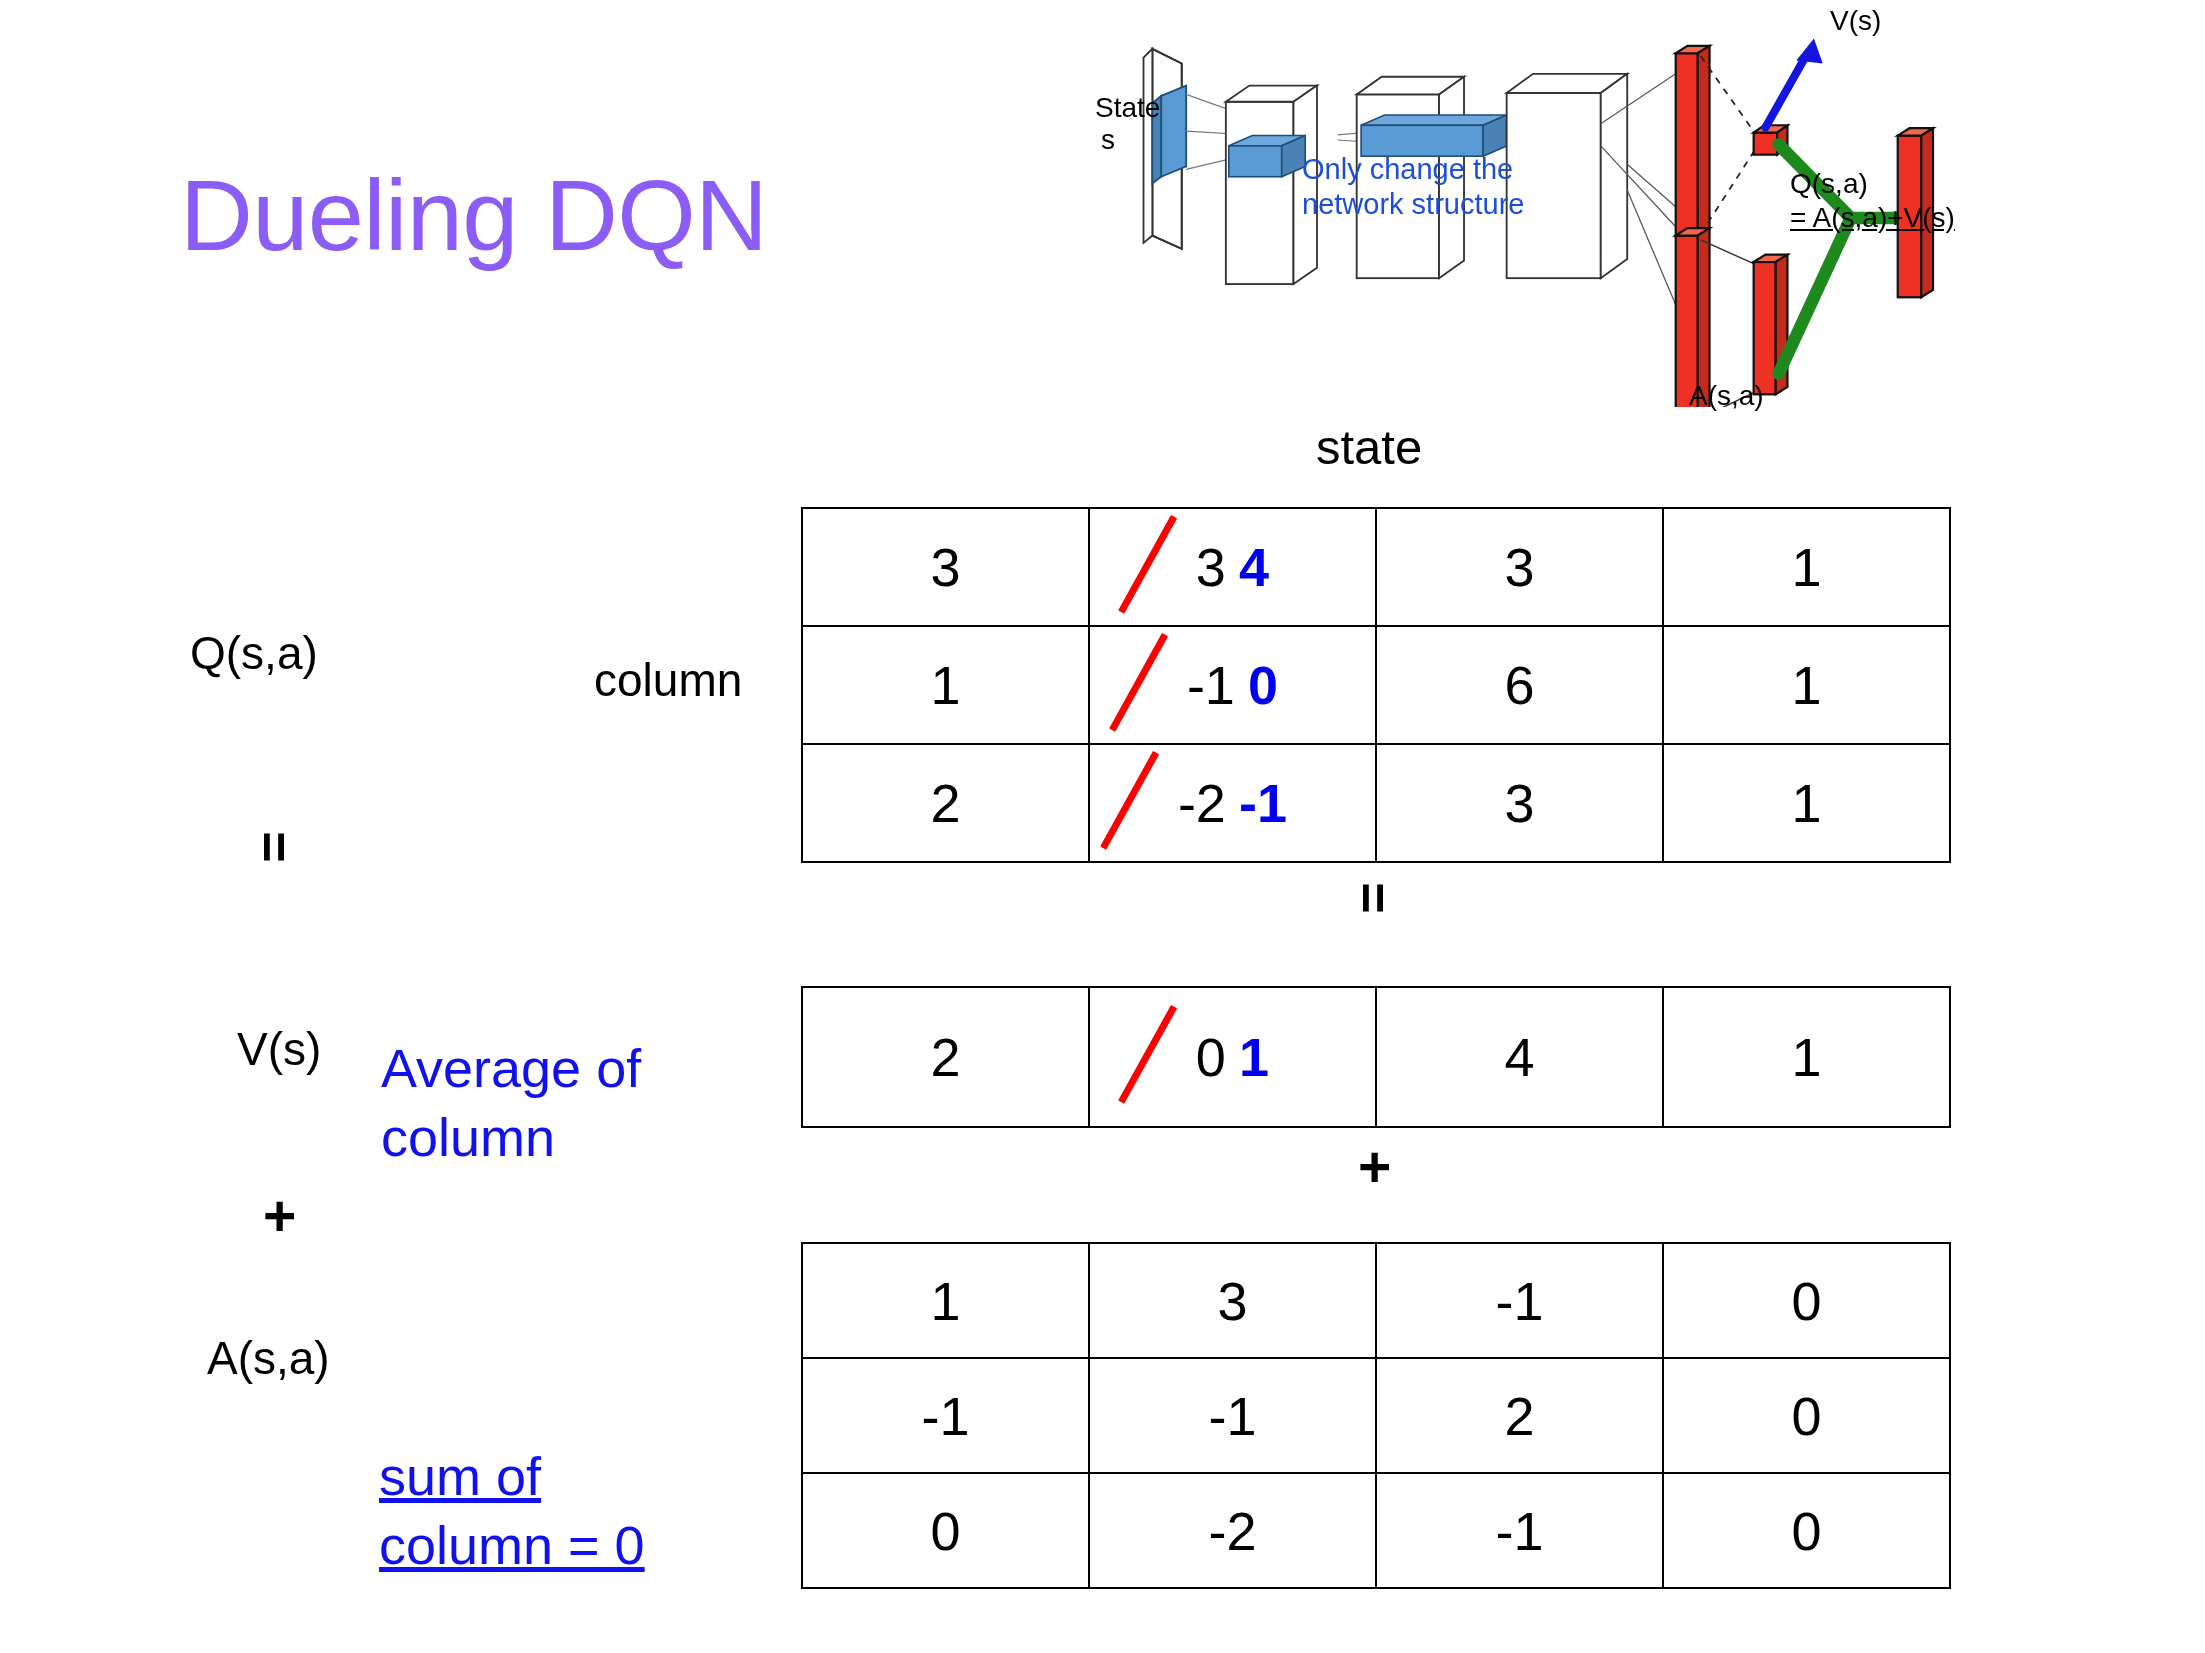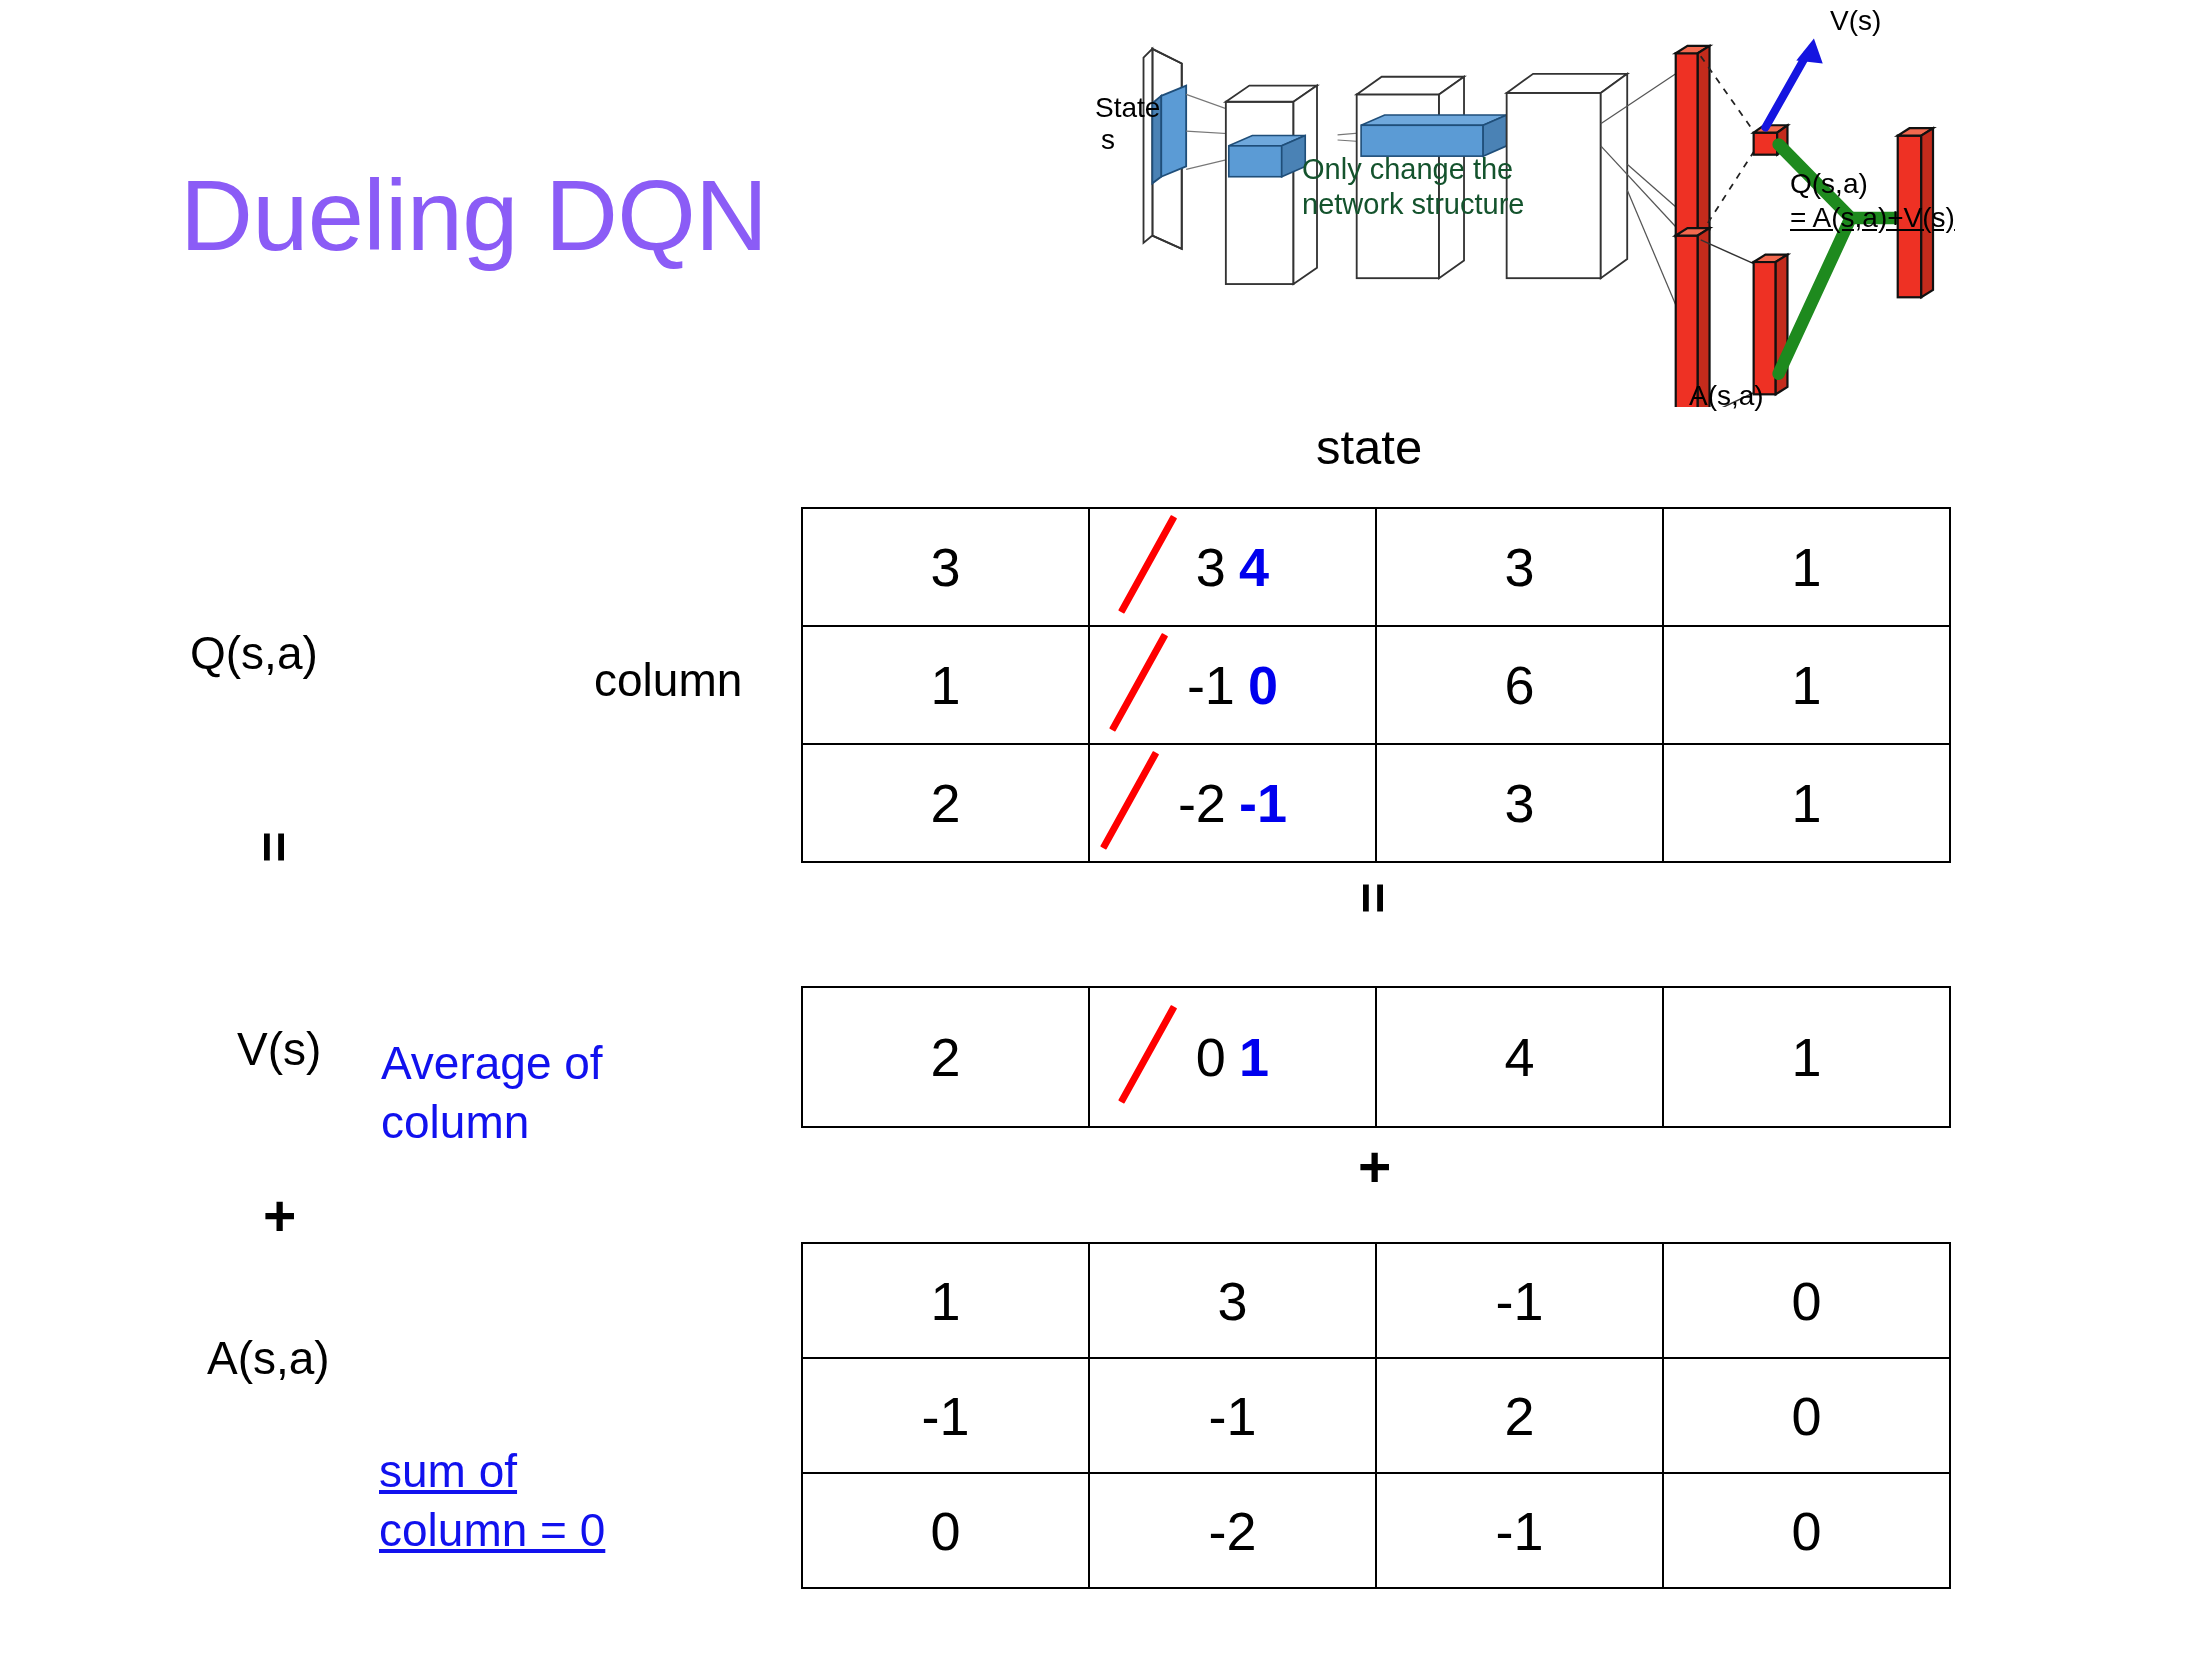--- a/index.html
+++ b/index.html
@@ -13,26 +13,26 @@
   #page-title{
     position:absolute; left:180px; top:165px;
     font-size:101px; line-height:1; letter-spacing:-0.7px;
     font-weight:400; color:#8b5cf6; white-space:nowrap;
   }
 
   
   #net-diagram{ position:absolute; left:1095px; top:5.9px; width:1110px; height:401px; }
   #net-diagram svg{ display:block; }
   .dg-label{ position:absolute; font-size:28px; line-height:1.05; white-space:nowrap; color:#000; }
-  .dg-blue{ color:#14532d; font-size:29px; line-height:1.22; }
+  .dg-blue{ color:#1d4ed8; font-size:29px; line-height:1.22; }
 
   
   .lbl{ position:absolute; white-space:nowrap; color:#000; }
   .lbl-big{ font-size:46px; }
-  .lbl-blue{ color:#1111EE; font-size:46px; line-height:1.28; white-space:pre-line; }
+  .lbl-blue{ color:#1111EE; font-size:54px; line-height:1.28; white-space:pre-line; }
 
   
   .eqsign{ position:absolute; font-size:54px; font-weight:700; transform:rotate(90deg);
            transform-origin:center center; color:#000; }
   .plussign{ position:absolute; font-size:57px; font-weight:700; color:#000; }
 
   
   .gtable{ position:absolute; border-collapse:collapse; table-layout:fixed; }
   .gtable td{
     border:2.2px solid #000; text-align:center; vertical-align:middle;

